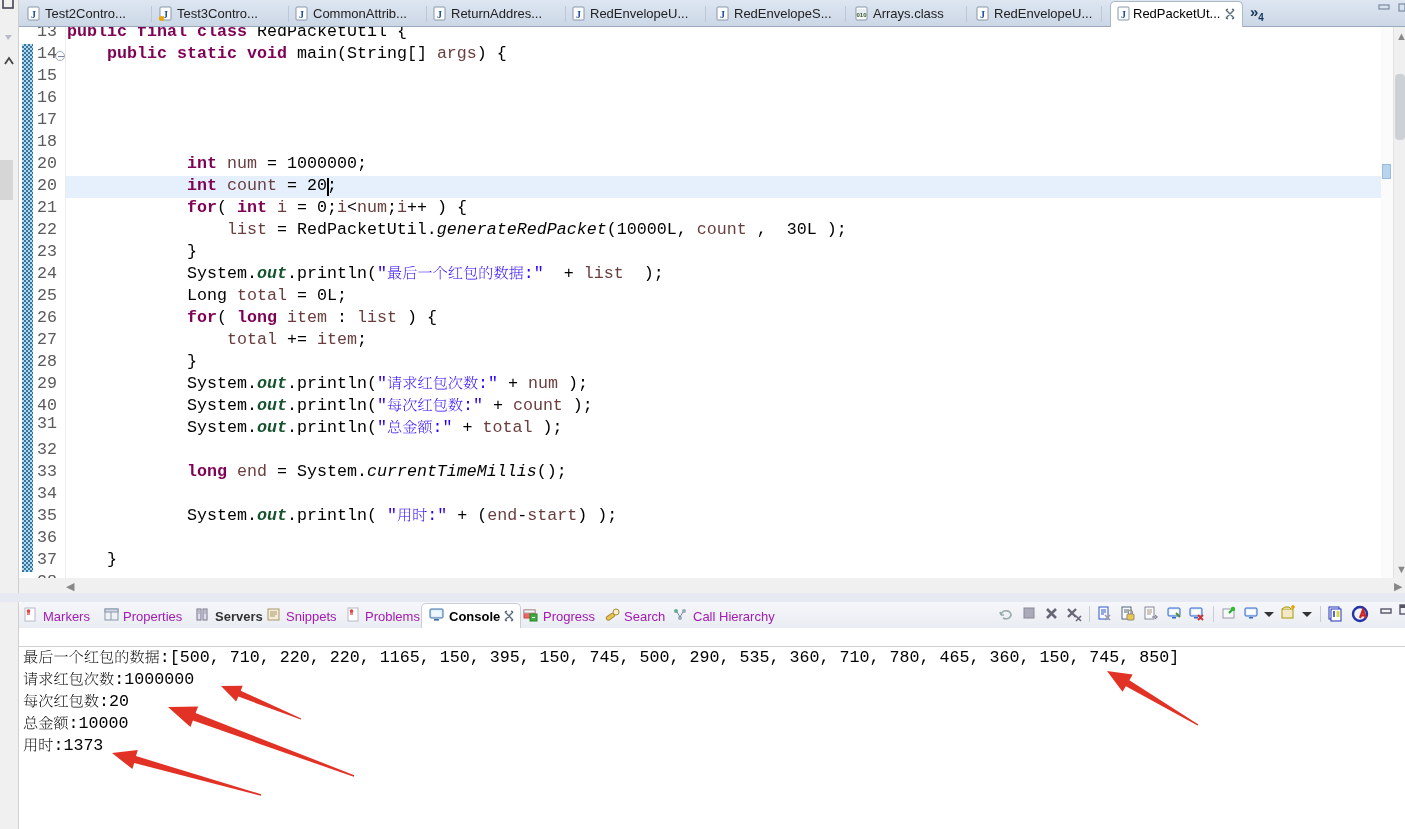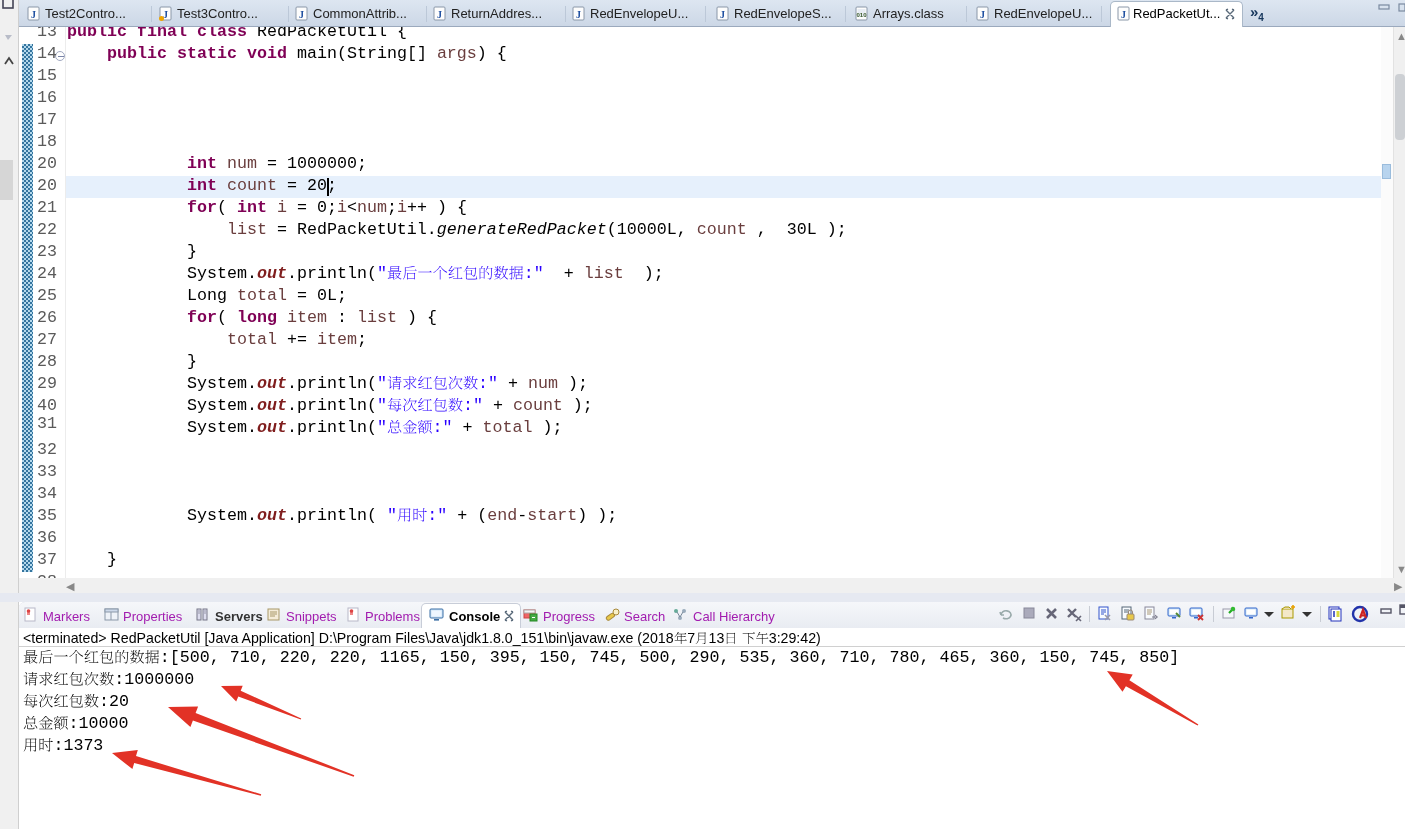--- a/index.html
+++ b/index.html
@@ -12,21 +12,21 @@
 #editor { position:absolute; left:19px; top:27px; width:1374px; height:551px; background:#fff; overflow:hidden; }
 #rbar { position:absolute; left:3px; top:17px; width:11px; height:528px;
   background:repeating-conic-gradient(#34749e 0 25%,#b4d8ec 0 50%); background-size:4px 4px; }
 .num { position:absolute; left:18px; width:30px; height:22px; line-height:22px;
   font:16.66px "Liberation Mono"; color:#5a5a5a; margin-top:-27px; }
 .cl { position:absolute; left:48px; height:22px; line-height:22px; font:16.66px "Liberation Mono","Liberation Sans";
   color:#000; white-space:pre; margin-top:-27px; }
 .k { color:#7f0055; font-weight:bold; }
 .v { color:#6a3e3e; }
 .s { color:#2a00ff; }
-.f { color:#7f1d1d; font-weight:bold; font-style:italic; }
+.f { color:#14532d; font-weight:bold; font-style:italic; }
 .m { font-style:italic; }
 #curline { position:absolute; left:47px; top:149px; width:1327px; height:22px; background:#e6f0fc; }
 #cursor { position:absolute; left:308px; top:151px; width:2px; height:18px; background:#000; }
 #foldsep { position:absolute; left:46px; top:0; width:1px; height:551px; background:#ececec; }
 #fold14 { position:absolute; left:36px; top:24px; width:10px; height:10px; border:1px solid #a0a8c0;
   border-radius:50%; background:#fff; }
 #fold14::after { content:""; position:absolute; left:2px; top:4px; width:6px; height:1px; background:#7a84a8; }
 #ovruler { position:absolute; left:1381px; top:27px; width:12px; height:551px; background:#fbfbfb; }
 #ovmark { position:absolute; left:1382px; top:164px; width:9px; height:15px; background:#b8d4ee; border:1px solid #9abcdc; }
 #vsb { position:absolute; left:1393px; top:27px; width:12px; height:551px; background:#f0f0f0; border-left:1px solid #e2e2e2; }
@@ -261,20 +261,21 @@
           <use href="#u6570" x="4000"></use>
         </svg><span class="s">:"</span> + <span class="v">count</span> );</div>
       <div class="num" style="top:414px">31</div>
       <div class="cl" style="top:418px">            System.<span class="f">out</span>.println(<span class="s">"</span><svg class="cj" style="width:45.6px;height:15.2px;vertical-align:-2.81px;fill:#2a00ff" viewBox="0 0 3000 1000">
           <use href="#u603b" x="0"></use>
           <use href="#u91d1" x="1000"></use>
           <use href="#u989d" x="2000"></use>
         </svg><span class="s">:"</span> + <span class="v">total</span> );</div>
       <div class="num" style="top:440px">32</div>
       <div class="num" style="top:462px">33</div>
+      <div class="cl" style="top:462px">            <span class="k">long</span> <span class="v">end</span> = System.<span class="m">currentTimeMillis</span>();</div>
       <div class="num" style="top:484px">34</div>
       <div class="num" style="top:506px">35</div>
       <div class="cl" style="top:506px">            System.<span class="f">out</span>.println( <span class="s">"</span><svg class="cj" style="width:30.4px;height:15.2px;vertical-align:-2.81px;fill:#2a00ff" viewBox="0 0 2000 1000">
           <use href="#u7528" x="0"></use>
           <use href="#u65f6" x="1000"></use>
         </svg><span class="s">:"</span> + (<span class="v">end</span>-<span class="v">start</span>) );</div>
       <div class="num" style="top:528px">36</div>
       <div class="num" style="top:550px">37</div>
       <div class="cl" style="top:550px">    }</div>
       <div class="num" style="top:572px">38</div>
@@ -426,30 +427,20 @@
       <circle cx="9" cy="9" r="7" fill="none" stroke="#23a" stroke-width="2.4"></circle>
       <path d="M9 13 L12 5 L15 13 M10.3 10.5 h3.4" stroke="#c22" stroke-width="2.2" fill="none"></path>
     </svg>
     <svg style="position:absolute;left:1379px;top:605px" width="15" height="15" viewBox="0 0 15 15">
       <rect x="2" y="4" width="10" height="4" fill="none" stroke="#556" stroke-width="1.4"></rect>
     </svg>
     <svg style="position:absolute;left:1398px;top:603px" width="12" height="14" viewBox="0 0 12 14">
       <rect x="2" y="2" width="8" height="9" fill="none" stroke="#556" stroke-width="1.4"></rect>
       <rect x="2" y="2" width="8" height="3" fill="#556"></rect>
     </svg>
-<div id="ctitle">&lt;terminated&gt; RedPacketUtil [Java Application] D:\Program Files\Java\jdk1.8.0_151\bin\javaw.exe (2018<svg class="cj" style="width:13.5px;height:13.5px;vertical-align:-2.50px;fill:#000" viewBox="0 0 1000 1000">
-        <use href="#u5e74" x="0"></use>
-      </svg>7<svg class="cj" style="width:13.5px;height:13.5px;vertical-align:-2.50px;fill:#000" viewBox="0 0 1000 1000">
-        <use href="#u6708" x="0"></use>
-      </svg>13<svg class="cj" style="width:13.5px;height:13.5px;vertical-align:-2.50px;fill:#000" viewBox="0 0 1000 1000">
-        <use href="#u65e5" x="0"></use>
-      </svg> <svg class="cj" style="width:27.0px;height:13.5px;vertical-align:-2.50px;fill:#000" viewBox="0 0 2000 1000">
-        <use href="#u4e0b" x="0"></use>
-        <use href="#u5348" x="1000"></use>
-      </svg>3:29:42)</div>
 <div id="cdiv"></div>
 <div class="co" style="top:648px"><svg class="cj" style="width:136.8px;height:15.2px;vertical-align:-2.81px;fill:#000" viewBox="0 0 9000 1000">
         <use href="#u6700" x="0"></use>
         <use href="#u540e" x="1000"></use>
         <use href="#u4e00" x="2000"></use>
         <use href="#u4e2a" x="3000"></use>
         <use href="#u7ea2" x="4000"></use>
         <use href="#u5305" x="5000"></use>
         <use href="#u7684" x="6000"></use>
         <use href="#u6570" x="7000"></use>

